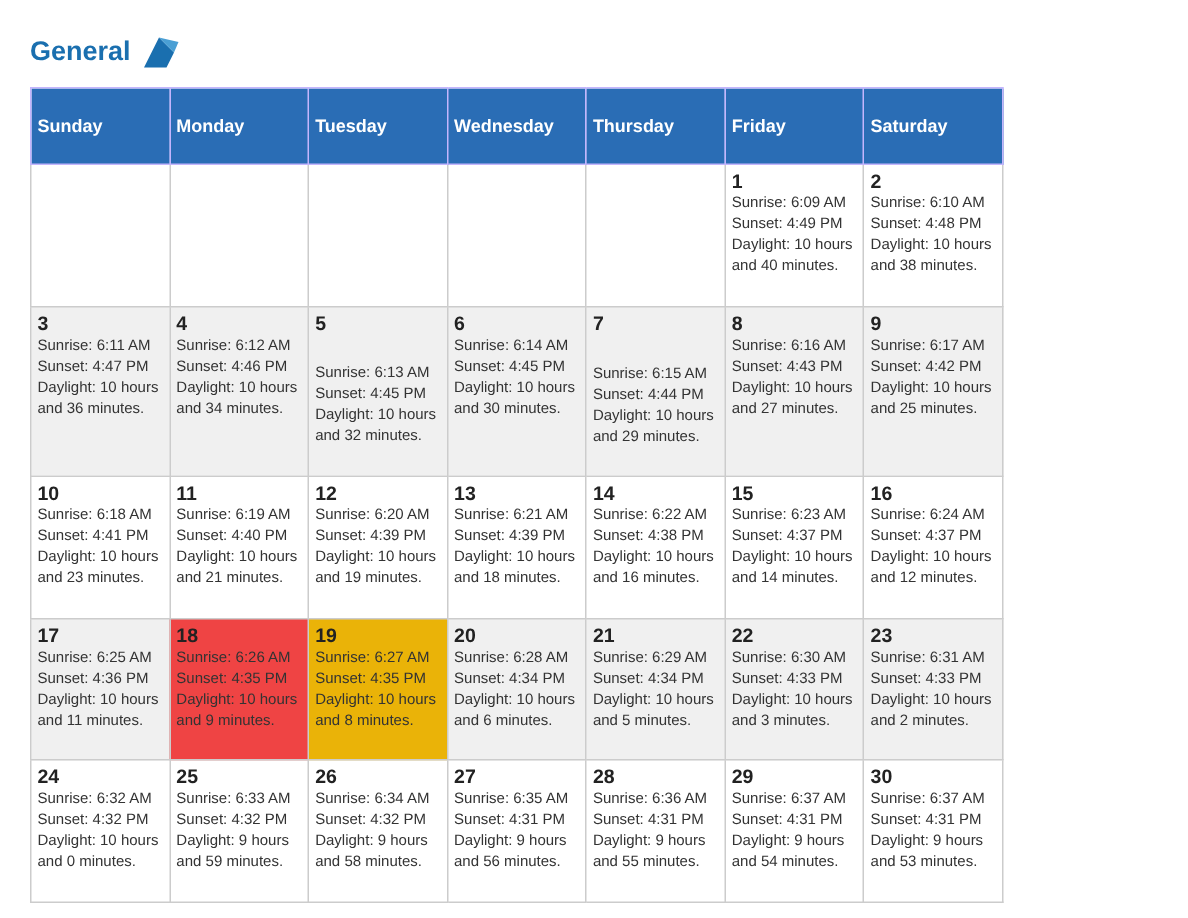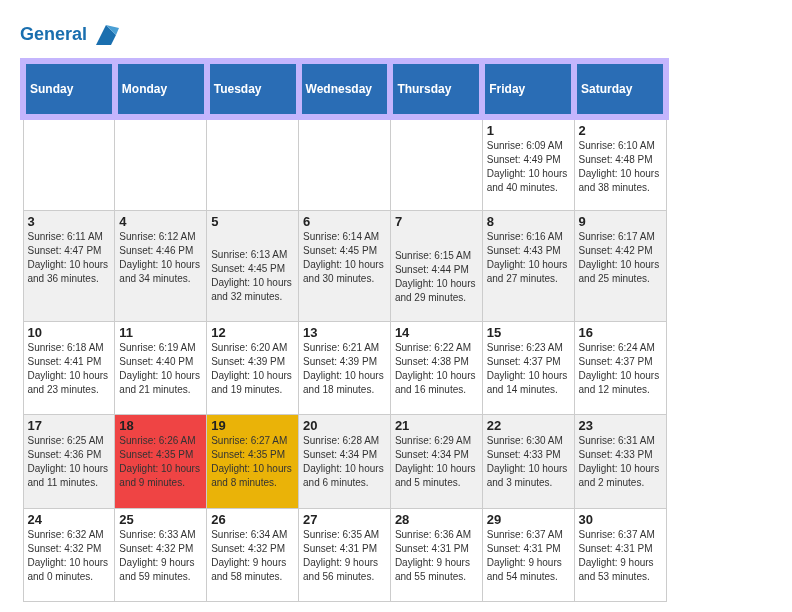--- a/index.html
+++ b/index.html
@@ -63,21 +63,21 @@
       width: 100%;
       table-layout: fixed;
     }
     .calendar th {
       background: #2a6db5;
       color: #fff;
       font-size: 12px;
       font-weight: bold;
       padding: 18px 4px;
       text-align: left;
-      border: 6px solid #c4b5fd;
+      border: 1px solid #c4b5fd;
     }
     .calendar td {
       border: 1px solid #ccc;
       vertical-align: top;
       padding: 3px 4px;
       font-size: 10px;
       color: #333;
       height: 82px;
       background: #fff;
     }

